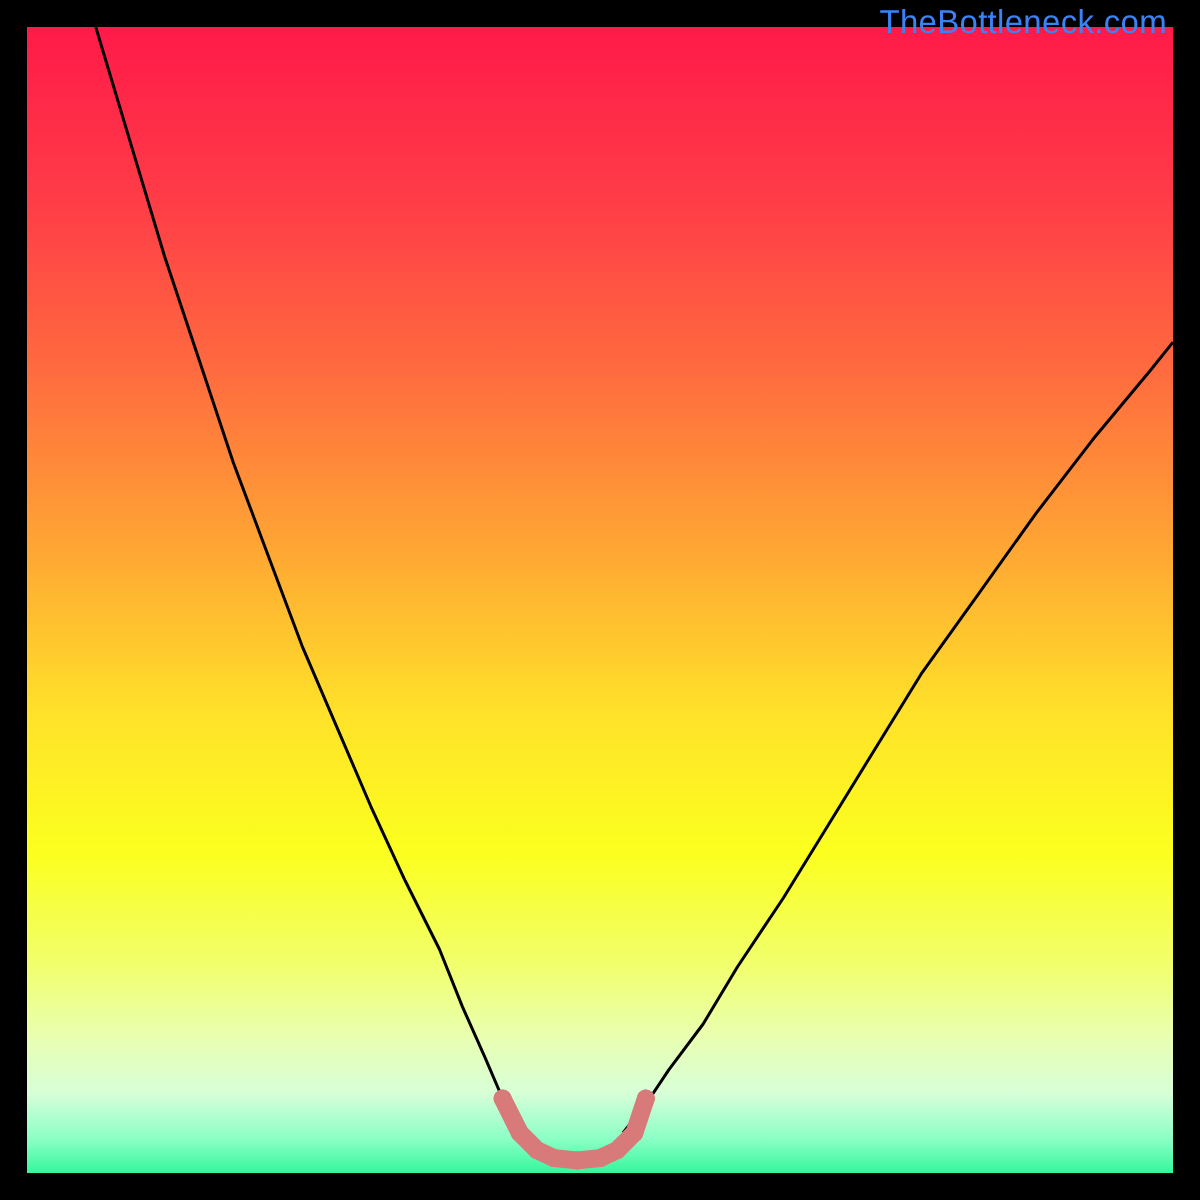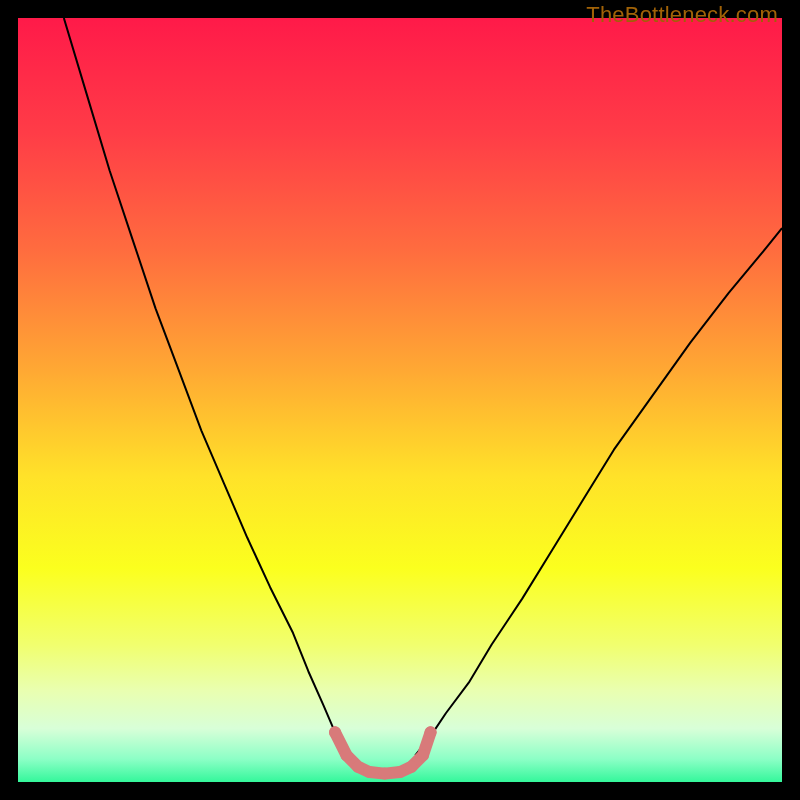--- a/index.html
+++ b/index.html
@@ -25,21 +25,21 @@
     width: 764px;
     height: 764px;
     overflow: hidden;
   }
   .watermark {
     position: absolute;
     top: 2px;
     right: 22px;
     font-family: Arial, Helvetica, sans-serif;
     font-size: 22px;
-    color: #a16207;
+    color: #3b82f6;
     letter-spacing: 0.2px;
     user-select: none;
   }
   svg {
     display: block;
   }
 </style>
 </head>
 <body>
 

